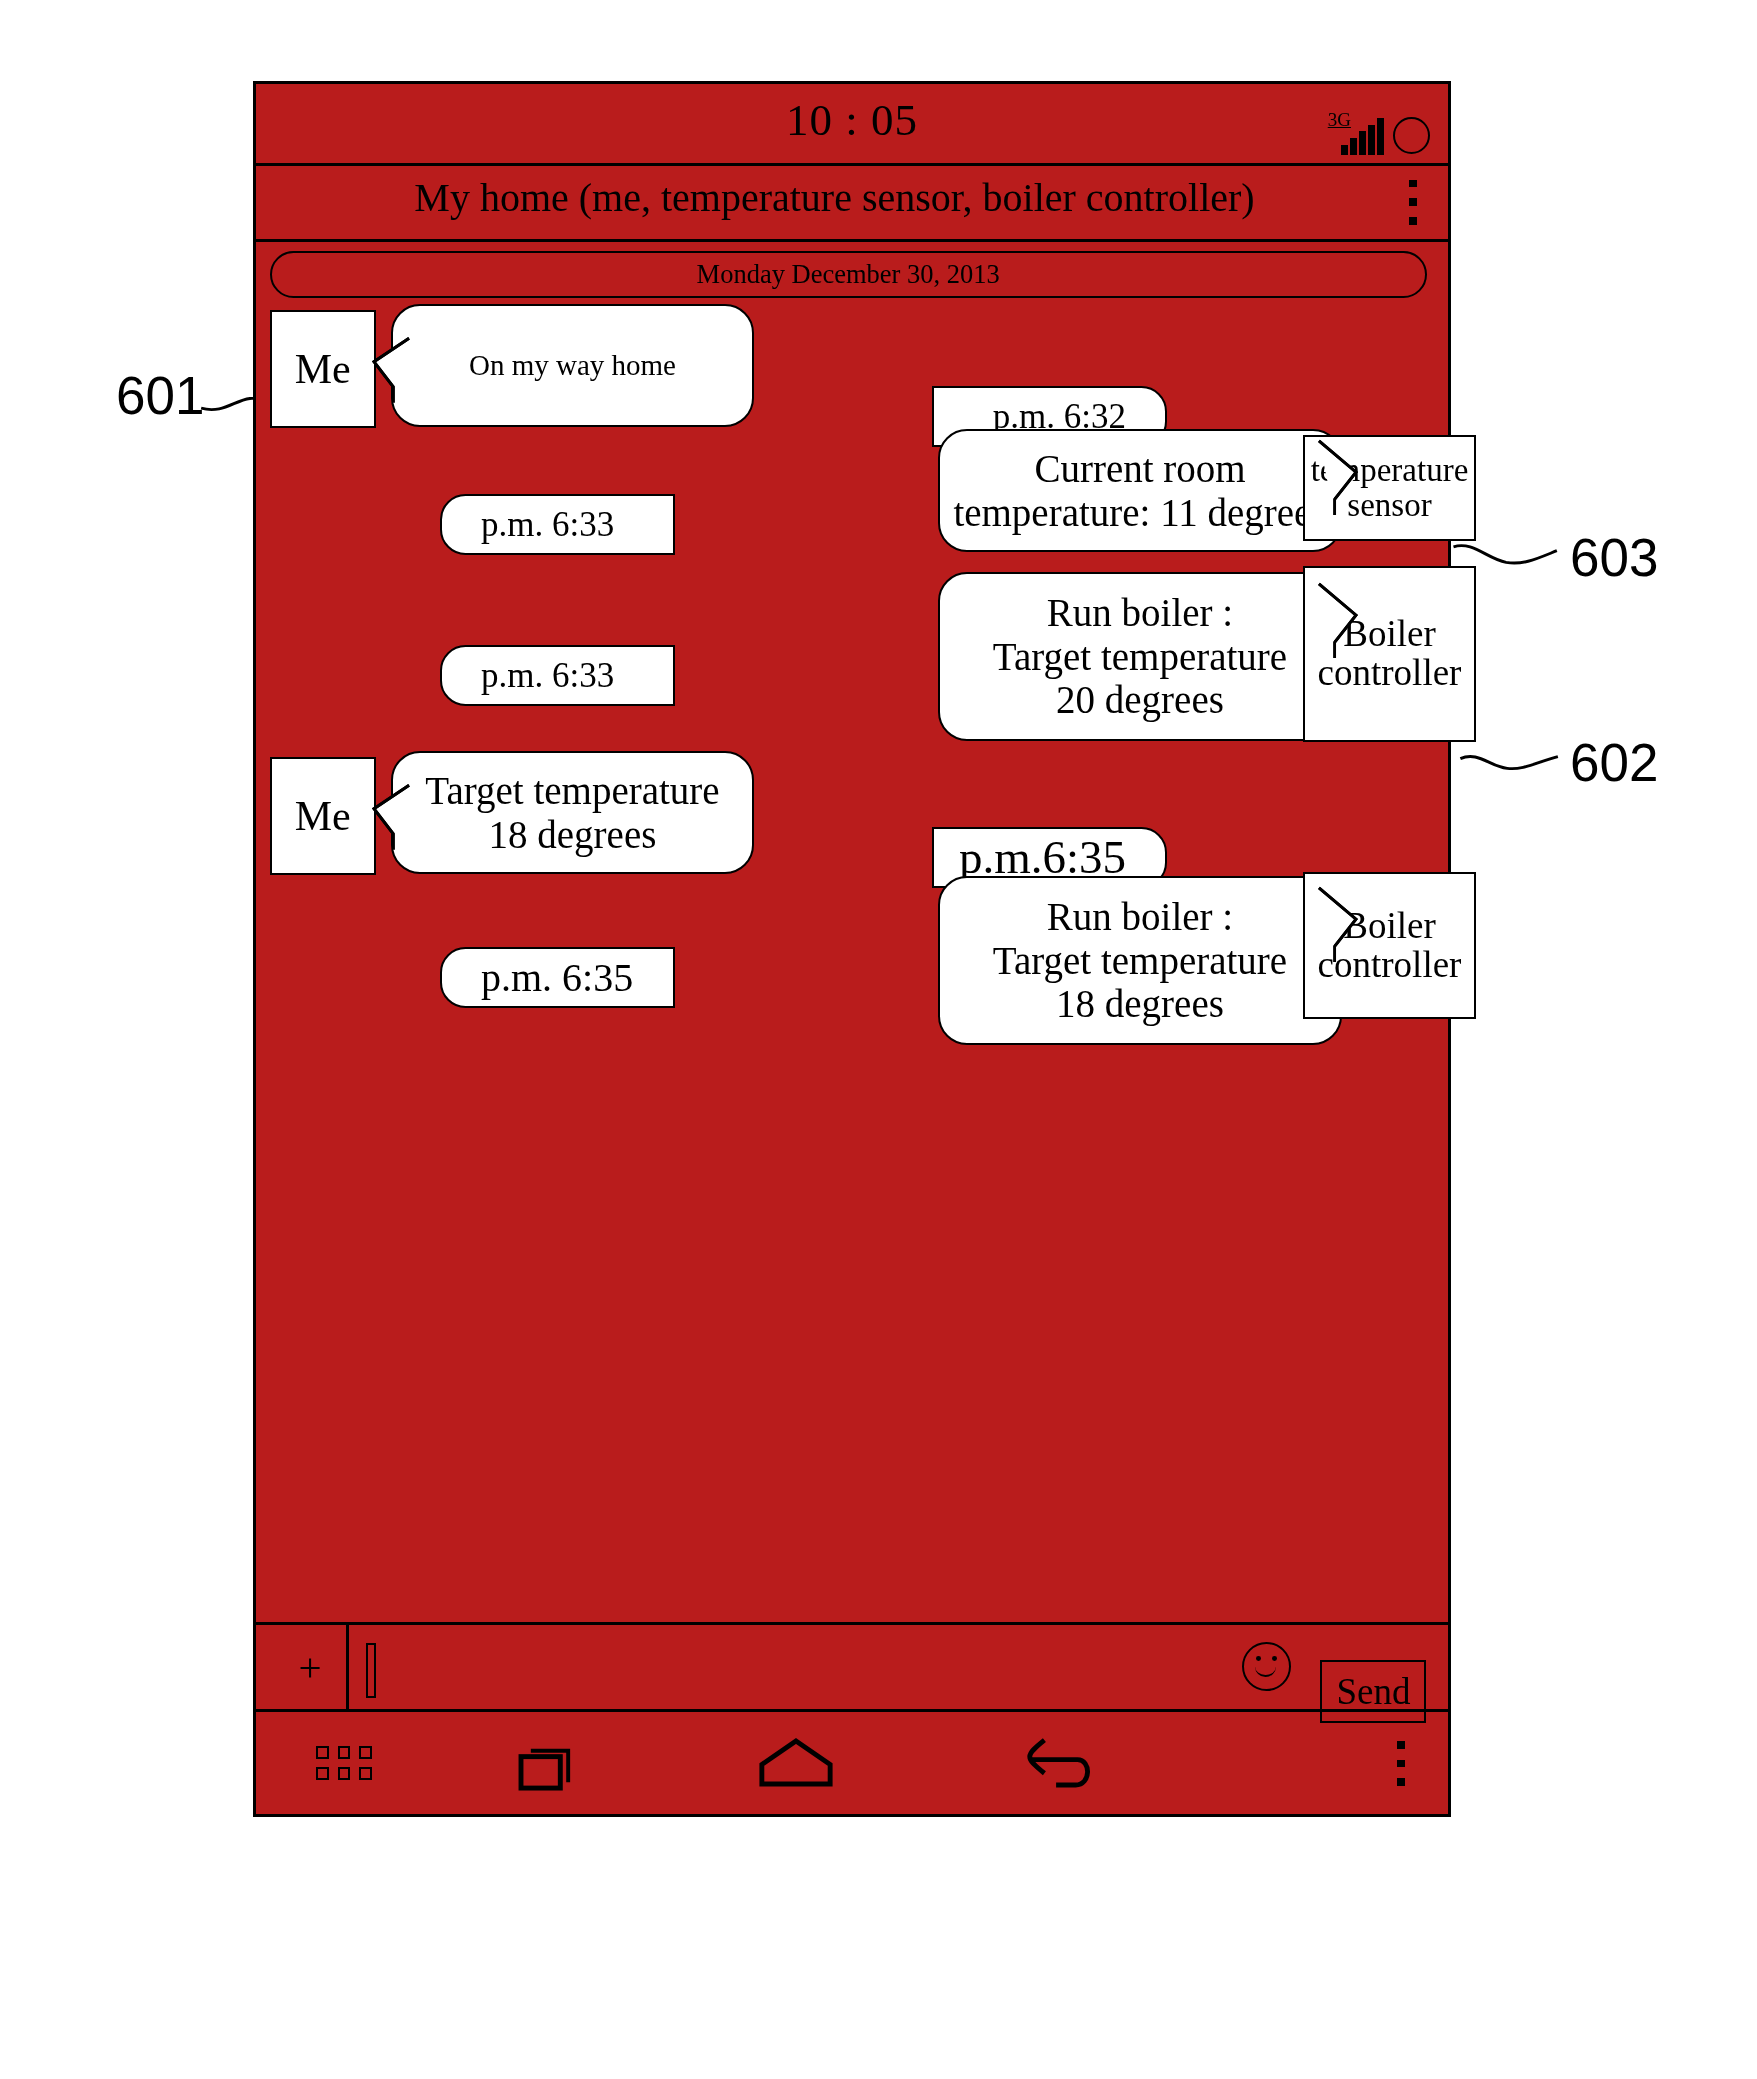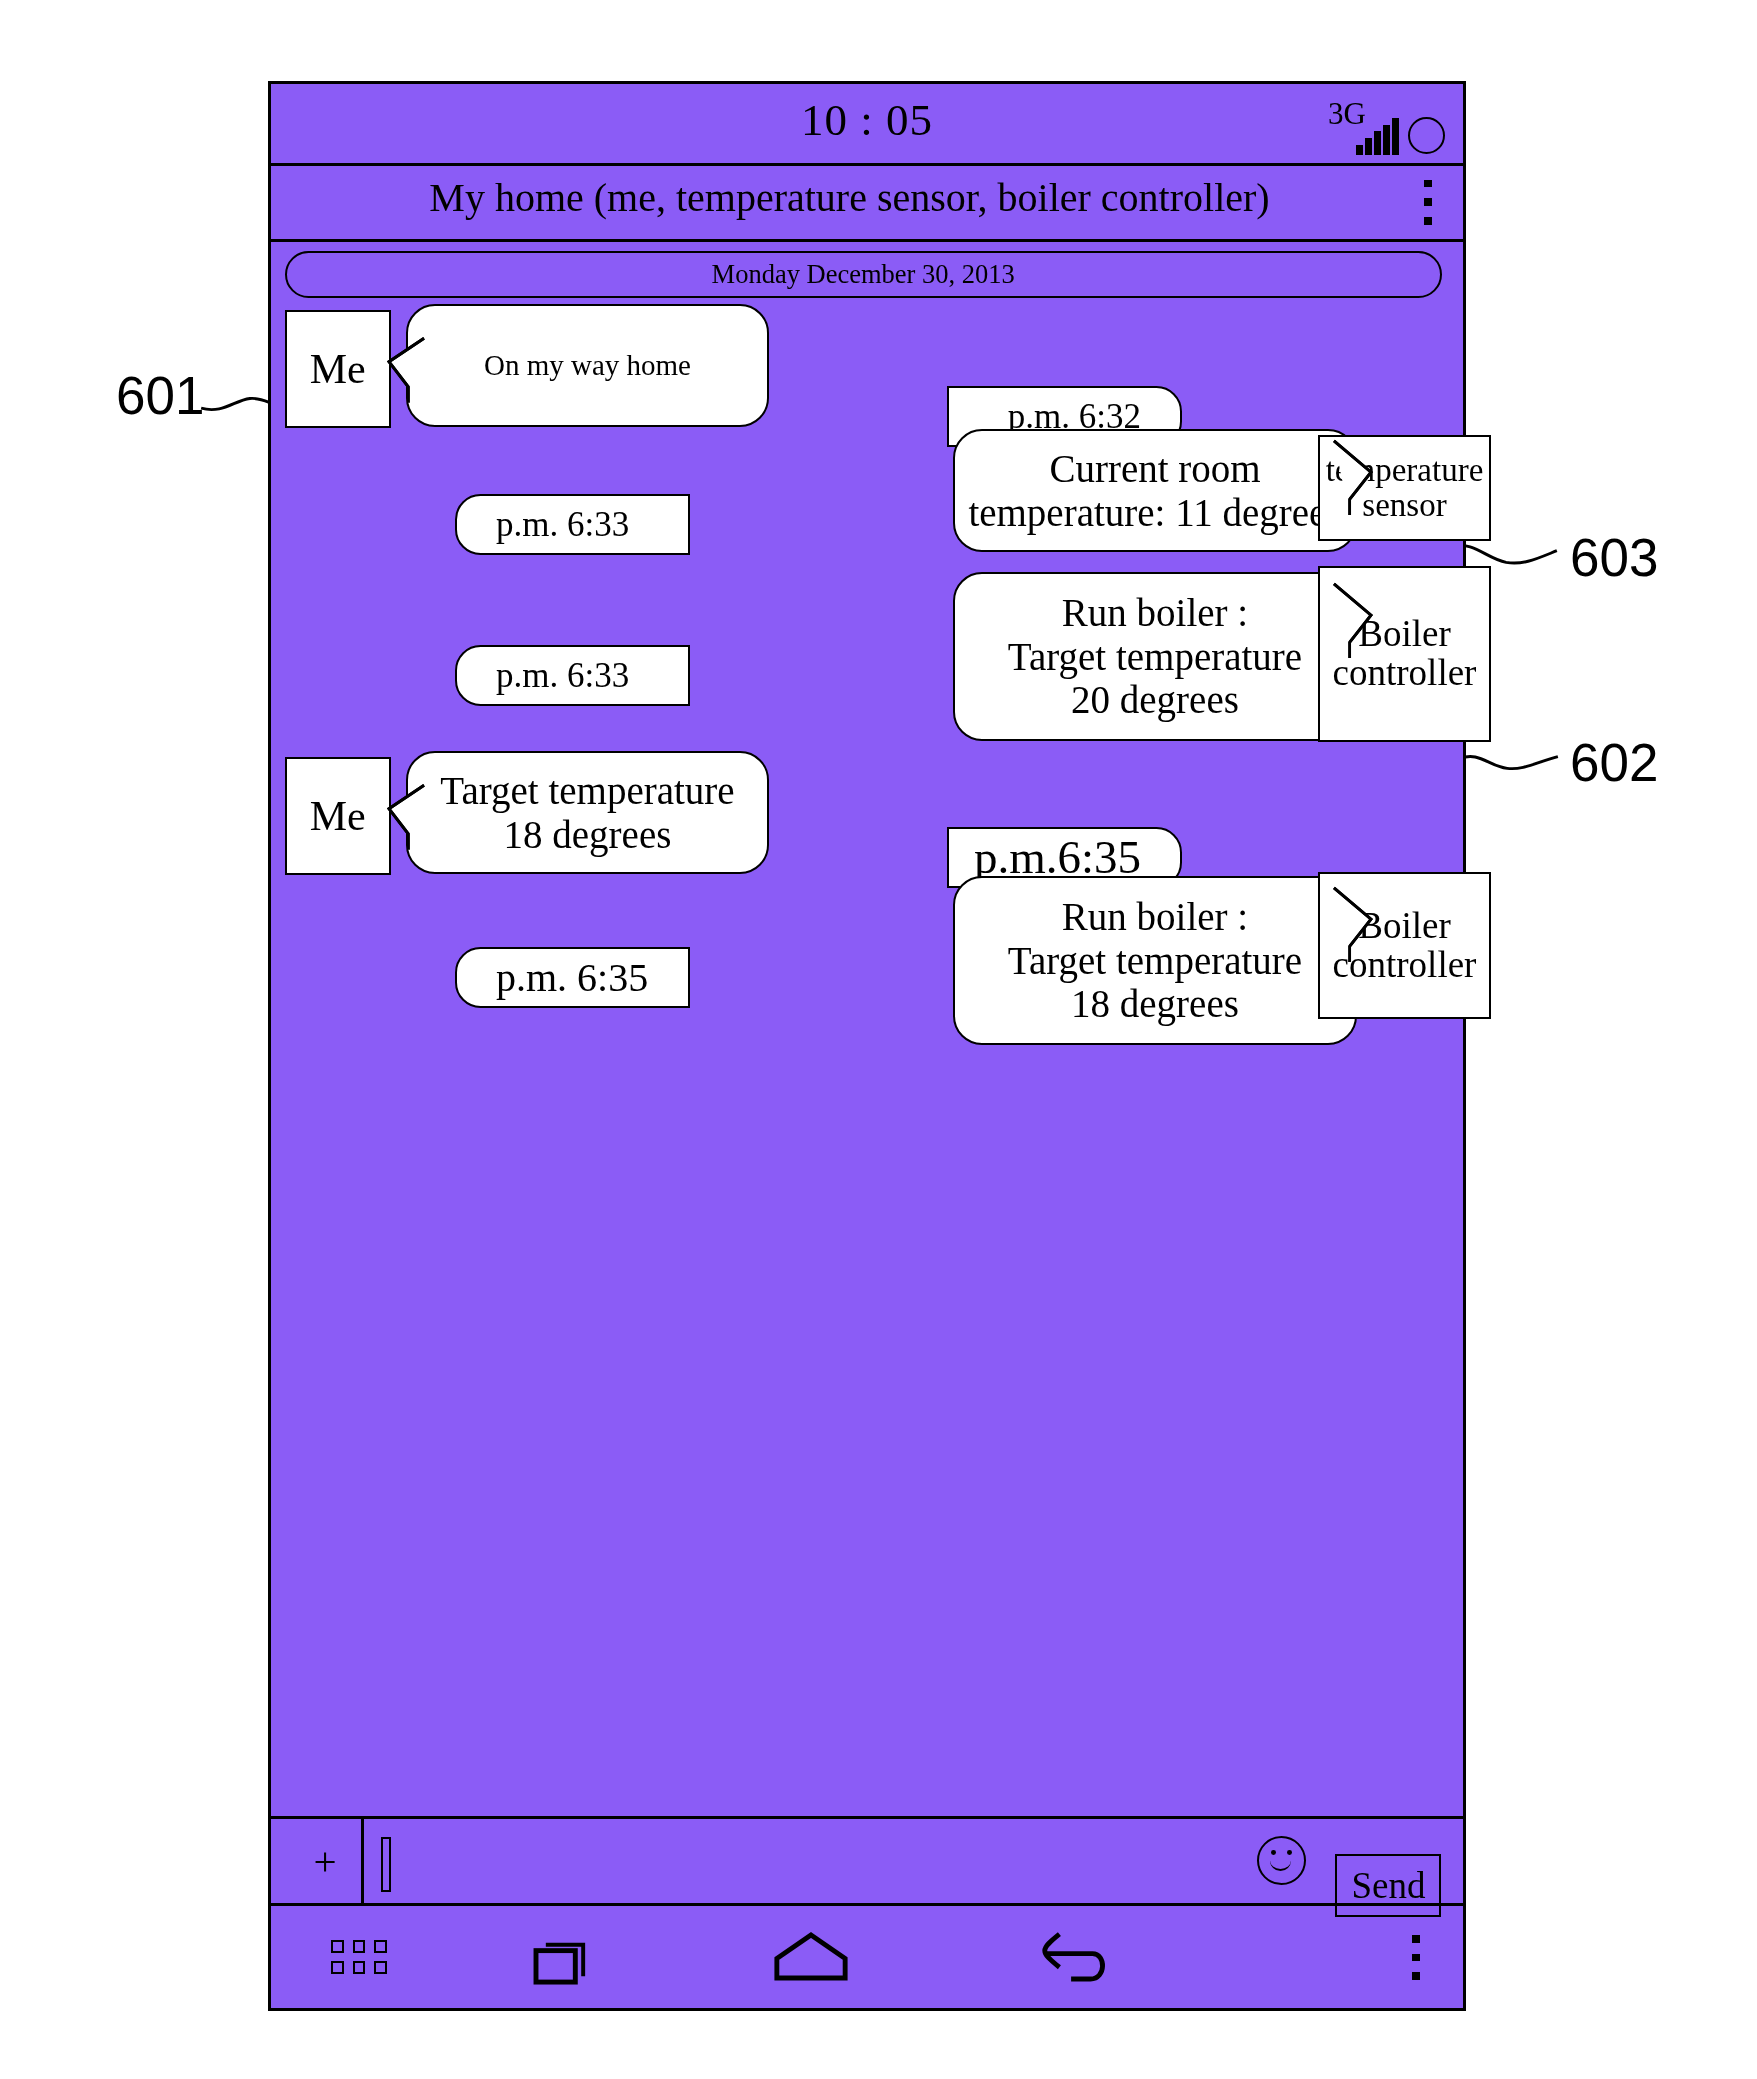--- a/index.html
+++ b/index.html
@@ -12,27 +12,27 @@
     height: 2080px;
     position: relative;
     font-family: "Liberation Serif", serif;
     color: #000000;
     overflow: hidden;
   }
 
   
   #phone-frame {
     position: absolute;
-    left: 268px;
+    left: 253px;
     top: 81px;
     width: 1198px;
-    height: 1930px;
+    height: 1736px;
     border: 3.9px solid #000;
     box-sizing: border-box;
-    background: #8b5cf6;
+    background: #b91c1c;
   }
 
   
   #status-bar {
     position: absolute;
     left: 0; top: 0;
     width: 100%;
     height: 82px;
     border-bottom: 3.9px solid #000;
     box-sizing: border-box;
@@ -48,25 +48,26 @@
   #status-icons {
     position: absolute;
     right: 17.6px;
     top: 5.9px;
     display: flex;
     align-items: flex-end;
     gap: 3.9px;
     height: 65px;
   }
   .net-label {
-    font-size: 31px;
+    font-size: 19px;
     line-height: 1;
     position: relative;
     top: -25.5px;
     left: 9.8px;
+    text-decoration: underline;
   }
   .signal-bars {
     display: flex;
     align-items: flex-end;
     gap: 2px;
     height: 35px;
     margin-left: -3.9px;
   }
   .signal-bars i {
     display: block;

